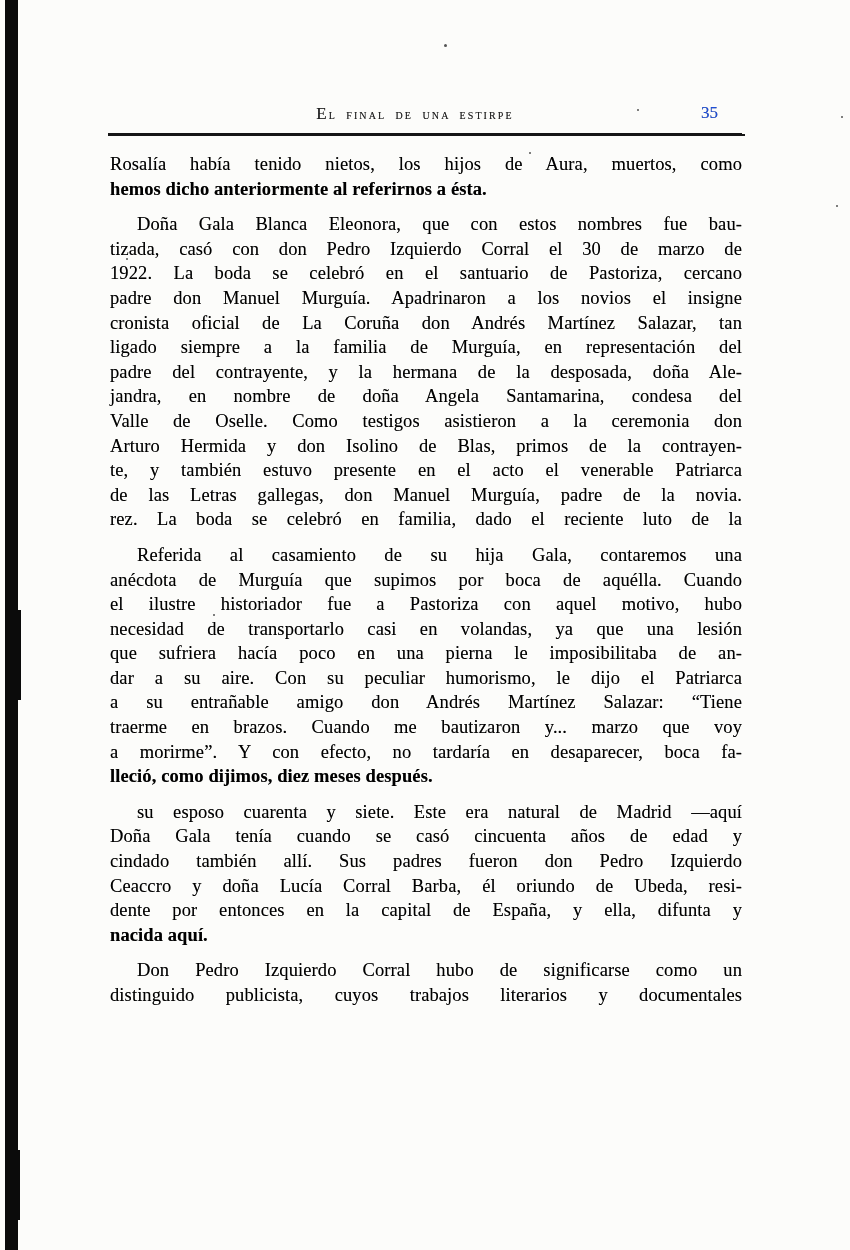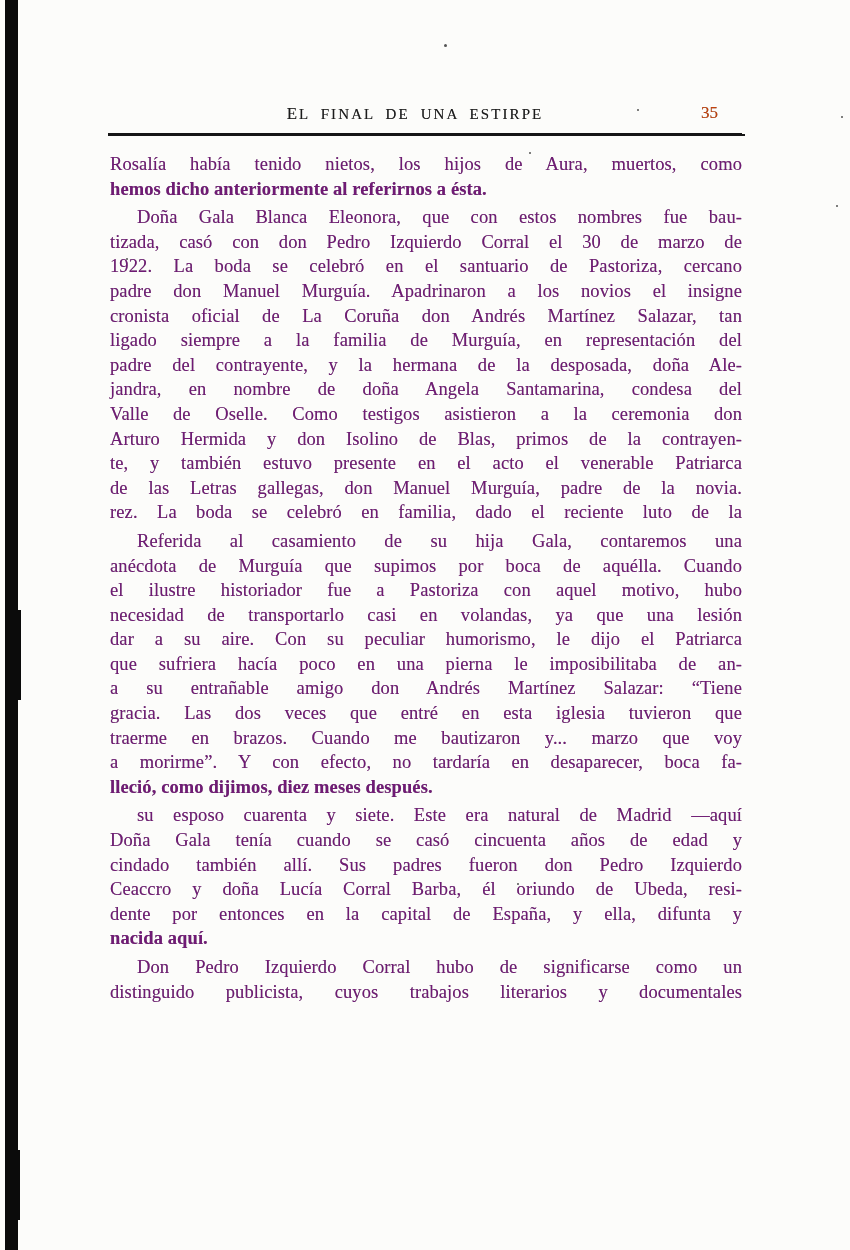--- a/index.html
+++ b/index.html
@@ -33,37 +33,37 @@
     width: 4px; height: 70px;
     background: #0b0b0b;
   }
 
   
   .running-title {
     position: absolute;
     left: 104px; top: 104px;
     width: 622px;
     text-align: center;
-    font-size: 15px;
+    font-size: 10px;
     line-height: 20px;
     letter-spacing: 2.1px;
     word-spacing: 5px;
     color: #1c1c1c;
     text-shadow: 0 0 0.5px rgba(0,0,0,0.45);
   }
   .running-title::first-letter { font-size: 17px; }
 
   .page-number {
     position: absolute;
     left: 686px; top: 102px;
     width: 32px;
     text-align: right;
     font-size: 17px;
     line-height: 22px;
-    color: #c2410c;
+    color: #1d4ed8;
     text-shadow: 0 0 0.5px rgba(0,0,0,0.45);
   }
 
   .rule {
     position: absolute;
     left: 108px; top: 133px;
     width: 634px; height: 3px;
     background: #161616;
   }
   .rule::after {
@@ -74,25 +74,25 @@
     background: #161616;
   }
 
   
   .body-text {
     position: absolute;
     left: 110px; top: 152px;
     width: 632px;
     font-size: 18.5px;
     line-height: 24.6px;
-    color: #701a75;
+    color: #000000;
     letter-spacing: 0.1px;
     text-shadow: 0 0 0.5px rgba(0,0,0,0.4);
   }
-  .para + .para { margin-top: 4px; }
+  .para + .para { margin-top: 11px; }
   .line {
     text-align: justify;
     text-align-last: justify;
     -moz-text-align-last: justify;
   }
   .line.last {
     text-align-last: left;
     font-weight: bold;
     -moz-text-align-last: left;
   }
@@ -146,24 +146,23 @@
         <div class="line">Arturo Hermida y don Isolino de Blas, primos de la contrayen-</div>
         <div class="line">te, y también estuvo presente en el acto el venerable Patriarca</div>
         <div class="line">de las Letras gallegas, don Manuel Murguía, padre de la novia.</div>
         <div class="line">rez. La boda se celebró en familia, dado el reciente luto de la</div>
       </div>
       <div class="para indent">
         <div class="line">Referida al casamiento de su hija Gala, contaremos una</div>
         <div class="line">anécdota de Murguía que supimos por boca de aquélla. Cuando</div>
         <div class="line">el ilustre historiador fue a Pastoriza con aquel motivo, hubo</div>
         <div class="line">necesidad de transportarlo casi en volandas, ya que una lesión</div>
+        <div class="line">que sufriera hacía poco en una pierna le imposibilitaba de an-</div>
         <div class="line">dar a su aire. Con su peculiar humorismo, le dijo el Patriarca</div>
-        <div class="line">que sufriera hacía poco en una pierna le imposibilitaba de an-</div>
         <div class="line">a su entrañable amigo don Andrés Martínez Salazar: “Tiene</div>
-        <div class="line">gracia. Las dos veces que entré en esta iglesia tuvieron que</div>
         <div class="line">traerme en brazos. Cuando me bautizaron y... marzo que voy</div>
         <div class="line">a morirme”. Y con efecto, no tardaría en desaparecer, boca fa-</div>
         <div class="line last">lleció, como dijimos, diez meses después.</div>
       </div>
       <div class="para indent">
         <div class="line">su esposo cuarenta y siete. Este era natural de Madrid —aquí</div>
         <div class="line">Doña Gala tenía cuando se casó cincuenta años de edad y</div>
         <div class="line">cindado también allí. Sus padres fueron don Pedro Izquierdo</div>
         <div class="line">Ceaccro y doña Lucía Corral Barba, él oriundo de Ubeda, resi-</div>
         <div class="line">dente por entonces en la capital de España, y ella, difunta y</div>

